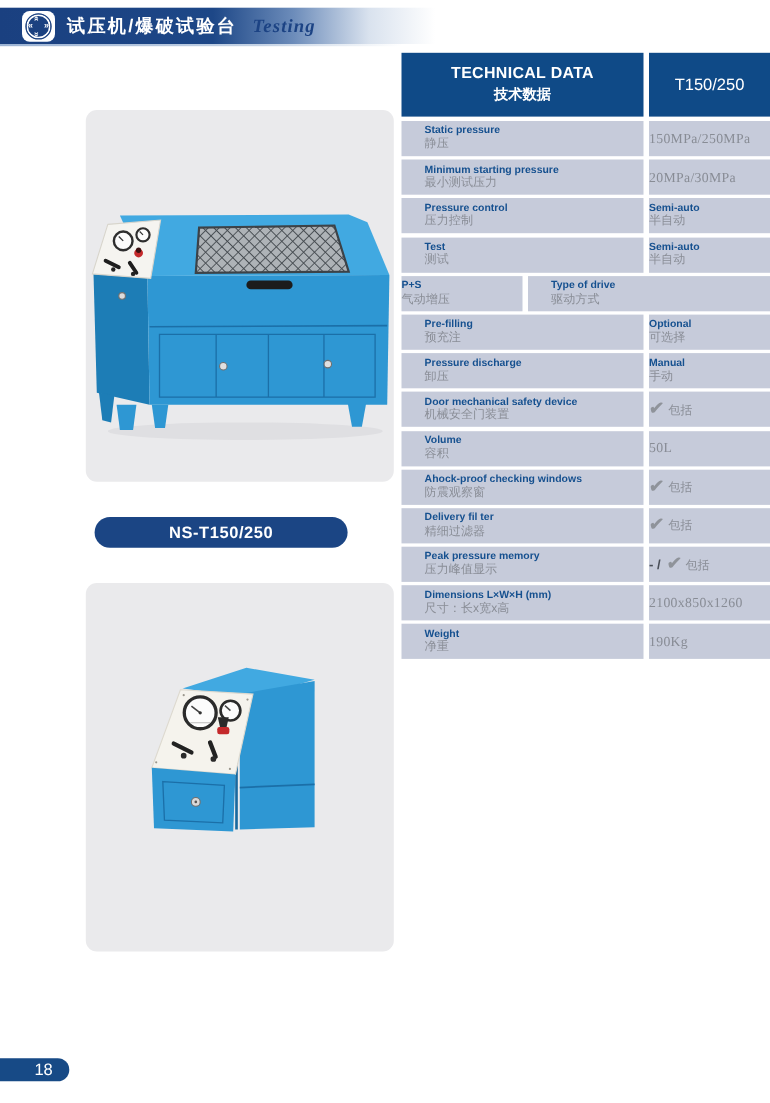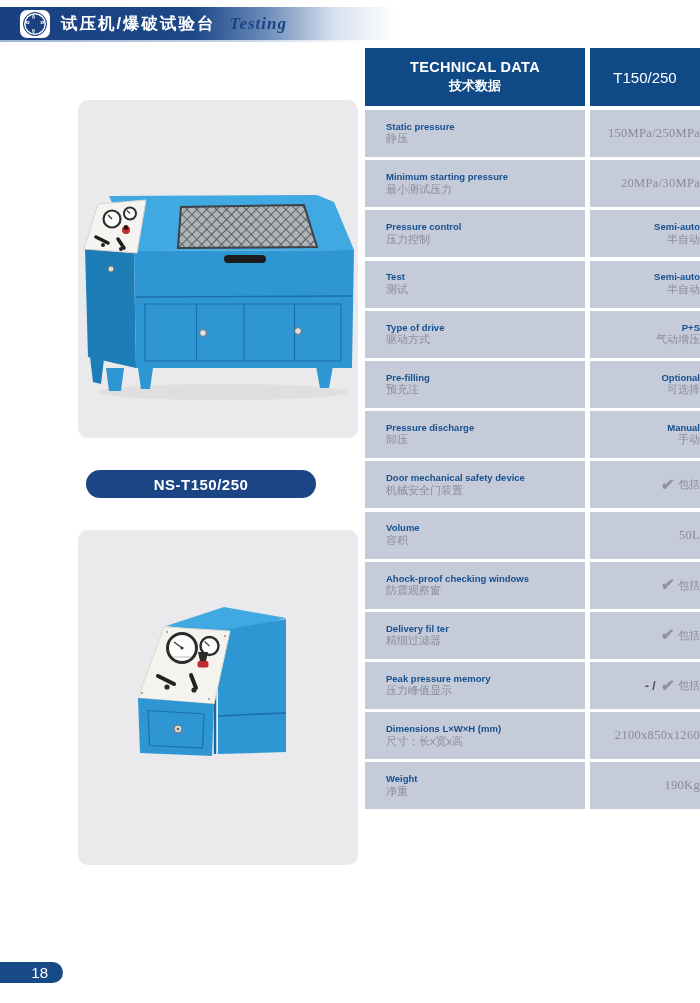--- a/index.html
+++ b/index.html
@@ -54,24 +54,24 @@
   .spec-table{position:absolute;left:365px;top:48px;width:335px;}
   .t-head{display:flex;gap:5px;height:58px;margin-bottom:4px;}
   .t-head .hc{background:#0f4a87;color:#fff;display:flex;flex-direction:column;
     align-items:center;justify-content:center;}
   .t-head .hc.left{width:220px;}
   .t-head .hc.right{flex:1;}
   .h-en{font-size:14.5px;font-weight:bold;letter-spacing:.3px;}
   .h-cn{font-size:13px;font-weight:bold;margin-top:2px;}
   .h-model{font-size:15px;font-weight:normal;}
   .t-body{display:flex;flex-direction:column;gap:3.2px;}
-  .t-row{display:flex;gap:5px;height:47px;}
+  .t-row{display:flex;gap:5px;height:32px;}
   .t-cell{background:#c6cbda;}
   .t-label{width:220px;display:flex;flex-direction:column;justify-content:center;padding-left:21px;box-sizing:border-box;}
-  .t-value{flex:1;display:flex;flex-direction:column;align-items:flex-end;justify-content:center;text-align:center;}
+  .t-value{flex:1;display:flex;flex-direction:column;align-items:flex-start;justify-content:center;text-align:center;}
   .lab-en{font-size:9.5px;font-weight:bold;color:#15508f;line-height:1.2;}
   .lab-cn{font-size:11px;color:#8a8e97;line-height:1.25;}
   .val-plain{font-family:"Liberation Serif",serif;font-size:12.5px;color:#888c95;letter-spacing:.3px;}
   .val-en{font-size:9.5px;font-weight:bold;color:#15508f;line-height:1.2;}
   .val-cn{font-size:11px;color:#8a8e97;line-height:1.25;}
   .val-check{display:flex;align-items:center;gap:4px;}
   .check-mark{color:#8f939a;font-size:16px;font-weight:bold;transform:skewX(-6deg);line-height:1;}
   .check-label{font-size:11px;color:#8a8e97;}
   .check-prefix{font-size:12px;font-weight:bold;color:#4a4f58;margin-right:1px;}
   
@@ -227,27 +227,27 @@
         <div class="t-cell t-label">
           <div class="lab-en">Test</div>
           <div class="lab-cn">测试</div>
         </div>
         <div class="t-cell t-value">
           <div class="val-en">Semi-auto</div>
           <div class="val-cn">半自动</div>
         </div>
       </div>
       <div class="t-row">
+        <div class="t-cell t-value">
+          <div class="val-en">P+S</div>
+          <div class="val-cn">气动增压</div>
+        </div>
         <div class="t-cell t-label">
           <div class="lab-en">Type of drive</div>
           <div class="lab-cn">驱动方式</div>
-        </div>
-        <div class="t-cell t-value">
-          <div class="val-en">P+S</div>
-          <div class="val-cn">气动增压</div>
         </div>
       </div>
       <div class="t-row">
         <div class="t-cell t-label">
           <div class="lab-en">Pre-filling</div>
           <div class="lab-cn">预充注</div>
         </div>
         <div class="t-cell t-value">
           <div class="val-en">Optional</div>
           <div class="val-cn">可选择</div>

